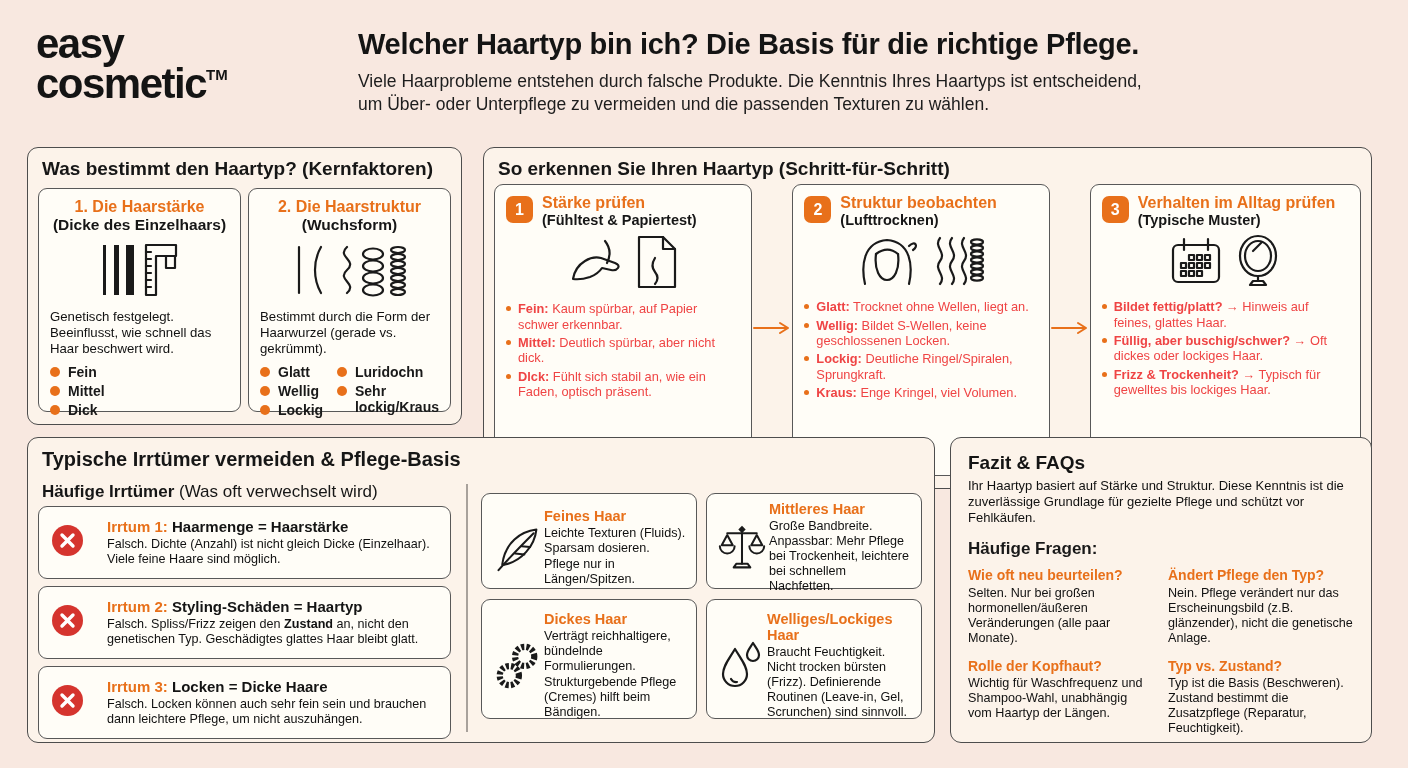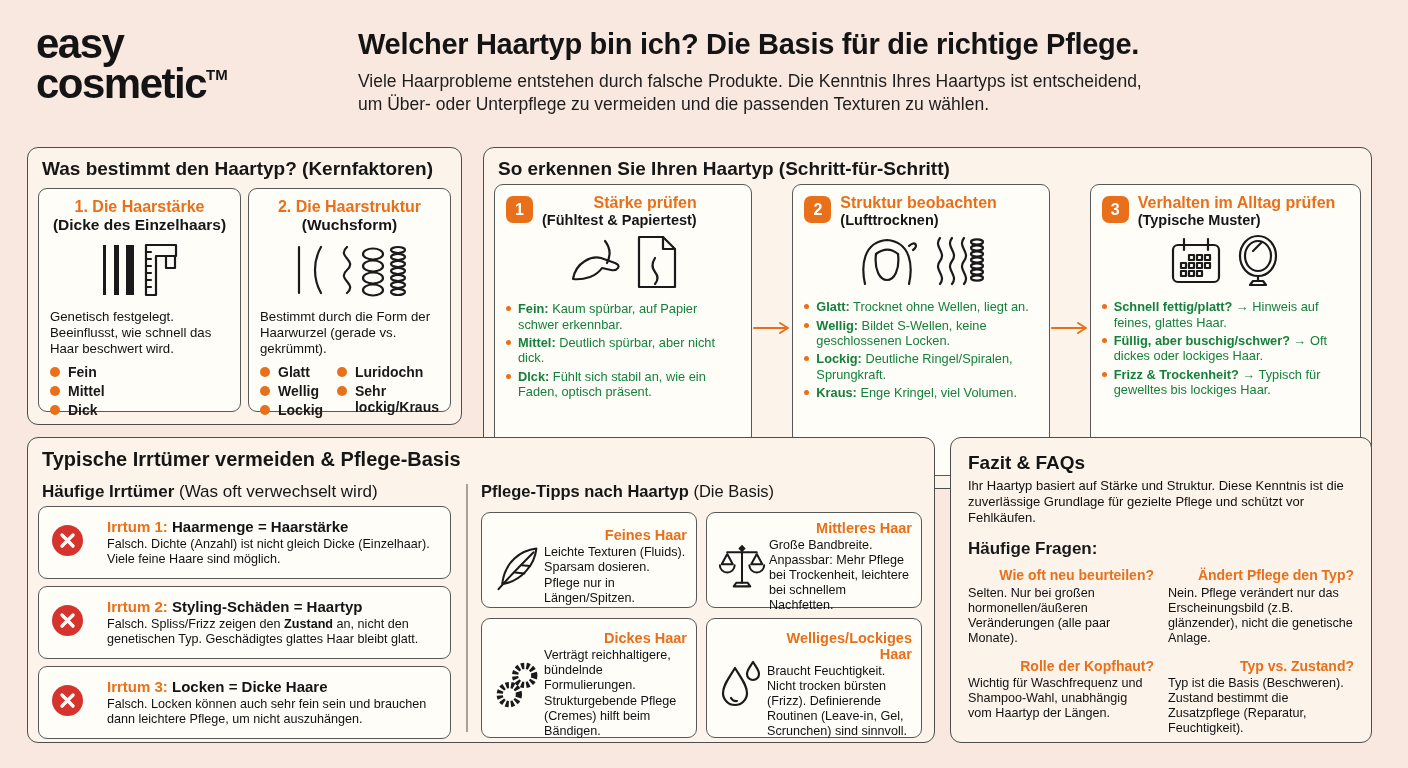--- a/index.html
+++ b/index.html
@@ -12,21 +12,21 @@
   
   .logo { position:absolute; left:36px; top:24px; font-weight:800; font-size:42px; line-height:.95; letter-spacing:-1.5px; color:#141414; }
   .logo sup { font-size:15px; font-weight:800; letter-spacing:0; vertical-align: 18px; }
   .htext { position:absolute; left:318px; top:28px; width:1060px;margin-left:40px; }
   .htext h1 { font-size:29px; font-weight:800; letter-spacing:-.3px; color:#141414; }
   .hsub { margin-top:9px; font-size:17.5px; line-height:1.3; color:#1d1d1d; }
   
   .panel { position:absolute; background:#fcf3ea; border:1.6px solid #4d4d4d; border-radius:11px; }
   .panel-title { position:absolute; left:14px; top:10px; font-size:19px; font-weight:800; color:#161616; }
   .card { background:#fffdf7; border:1.2px solid #585858; border-radius:9px; }
-  .orange { color:#E8701A;text-align:right; }
+  .orange { color:#E8701A; }
   
   #factors { left:27px; top:147px; width:435px; height:278px; }
   .fcards { position:absolute; left:10px; right:10px; top:40px; bottom:12px; display:flex; gap:7px; }
   .fcard { flex:1; padding:9px 11px; display:flex; flex-direction:column; align-items:center; }
   .ftitle { font-size:16px; font-weight:800; text-align:center; }
   .fsub { font-size:15.5px; font-weight:600; text-align:center; color:#161616; }
   .ficon { margin:7px 0 6px; }
   .fbody { align-self:stretch; font-size:13.2px; line-height:1.22; color:#111; }
   .fbullets { align-self:stretch; margin-top:7px; display:flex; flex-direction:column; gap:3px; }
   .fcols { align-self:stretch; margin-top:7px; display:flex; gap:12px; }
@@ -39,21 +39,21 @@
   .scard { padding:9px 11px; display:flex; flex-direction:column; }
   .scard.c1 { width:259px; } .scard.c2 { width:258px; } .scard.c3 { width:272px; }
   .sgap { flex:1; display:flex; align-items:center; justify-content:center; }
   .shead { display:flex; gap:9px; align-items:flex-start; }
   .badge { flex:0 0 27px; width:27px; height:27px; border-radius:7px; background:#E8701A; color:#fff;
            font-size:16px; font-weight:800; display:flex; align-items:center; justify-content:center; margin-top:2px; }
   .stitle { font-size:16px; font-weight:800; line-height:1.1; }
   .ssub { font-size:14.5px; font-weight:600; color:#161616; line-height:1.15; }
   .sicons { display:flex; gap:12px; align-items:center; justify-content:center; margin:6px 0 7px; }
   .sbullets { display:flex; flex-direction:column; gap:3px; }
-  .sb { display:flex; gap:7px; font-size:12.8px; line-height:1.2; color:#15803d; }
+  .sb { display:flex; gap:7px; font-size:12.8px; line-height:1.2; color:#ef4444; }
   .sdot { flex:0 0 5px; width:5px; height:5px; border-radius:50%; background:#E8701A; margin-top:5px; }
   .lead { font-weight:800; }
   
   #mistakes { left:27px; top:437px; width:908px; height:306px; }
   #mistakes .panel-title { font-size:20px; }
   .msub { position:absolute; left:14px; top:44px; font-size:17px; font-weight:400; color:#161616; }
   .msub b { font-weight:800; }
   .mcards { position:absolute; left:10px; top:68px; width:413px; display:flex; flex-direction:column; gap:7px; }
   .mcard { height:73px; display:flex; align-items:center; gap:23px; padding:6px 10px 6px 12px; }
   .xwrap { flex:0 0 33px; }
@@ -335,21 +335,21 @@
               <ellipse class="ic" cx="23" cy="22" rx="13" ry="15" stroke-width="1.6"></ellipse>
               <path class="ic" d="M18 17 l9 -9" stroke-width="1.6"></path>
               <line class="ic" x1="23" y1="42" x2="23" y2="47"></line>
               <path class="ic" d="M15 51 h16 l-3 -4 h-10 z"></path>
             </svg>
           </span>
         </div>
         <div class="sbullets">
           <div class="sb">
               <span class="sdot"></span>
-              <span><b class="lead">Schnell fettig/platt?</b><span> → Hinweis auf feines, glattes Haar.</span></span>
+              <span><b class="lead">Bildet fettig/platt?</b><span> → Hinweis auf feines, glattes Haar.</span></span>
             </div>
           <div class="sb">
               <span class="sdot"></span>
               <span><b class="lead">Füllig, aber buschig/schwer?</b><span> → Oft dickes oder lockiges Haar.</span></span>
             </div>
           <div class="sb">
               <span class="sdot"></span>
               <span><b class="lead">Frizz &amp; Trockenheit?</b><span> → Typisch für gewelltes bis lockiges Haar.</span></span>
             </div>
         </div>
@@ -396,21 +396,20 @@
         <div class="mtext">
           <div class="mline"><span class="mlabel orange">Irrtum 3:</span><span class="mhead"> Locken = Dicke Haare</span></div>
           <div class="mbody"><span>Falsch. Locken können auch sehr fein sein und brauchen dann leichtere Pflege, um nicht auszuhängen.</span><b></b><span></span></div>
         </div>
       </div>
     </div>
 
     <div class="vdivider"></div>
 
     <div class="carecol">
-      <div class="ctitle"><b>Pflege-Tipps nach Haartyp</b><span> (Die Basis)</span></div>
       <div class="cgrid">
         <div class="card tcard">
           <span class="ticon">
             <svg width="48" height="50" viewBox="0 0 52 52">
               <path class="ic" d="M10 44 C13 20 30 8 47 6 C45 24 31 40 13 44 Z"></path>
               <path class="ic" d="M6 50 C18 36 32 22 44 10" stroke-width="1.8"></path>
               <path class="ic" d="M24 32 l10 1" stroke-width="1.4"></path>
               <path class="ic" d="M31 24 l9 1" stroke-width="1.4"></path>
             </svg>
           </span>

